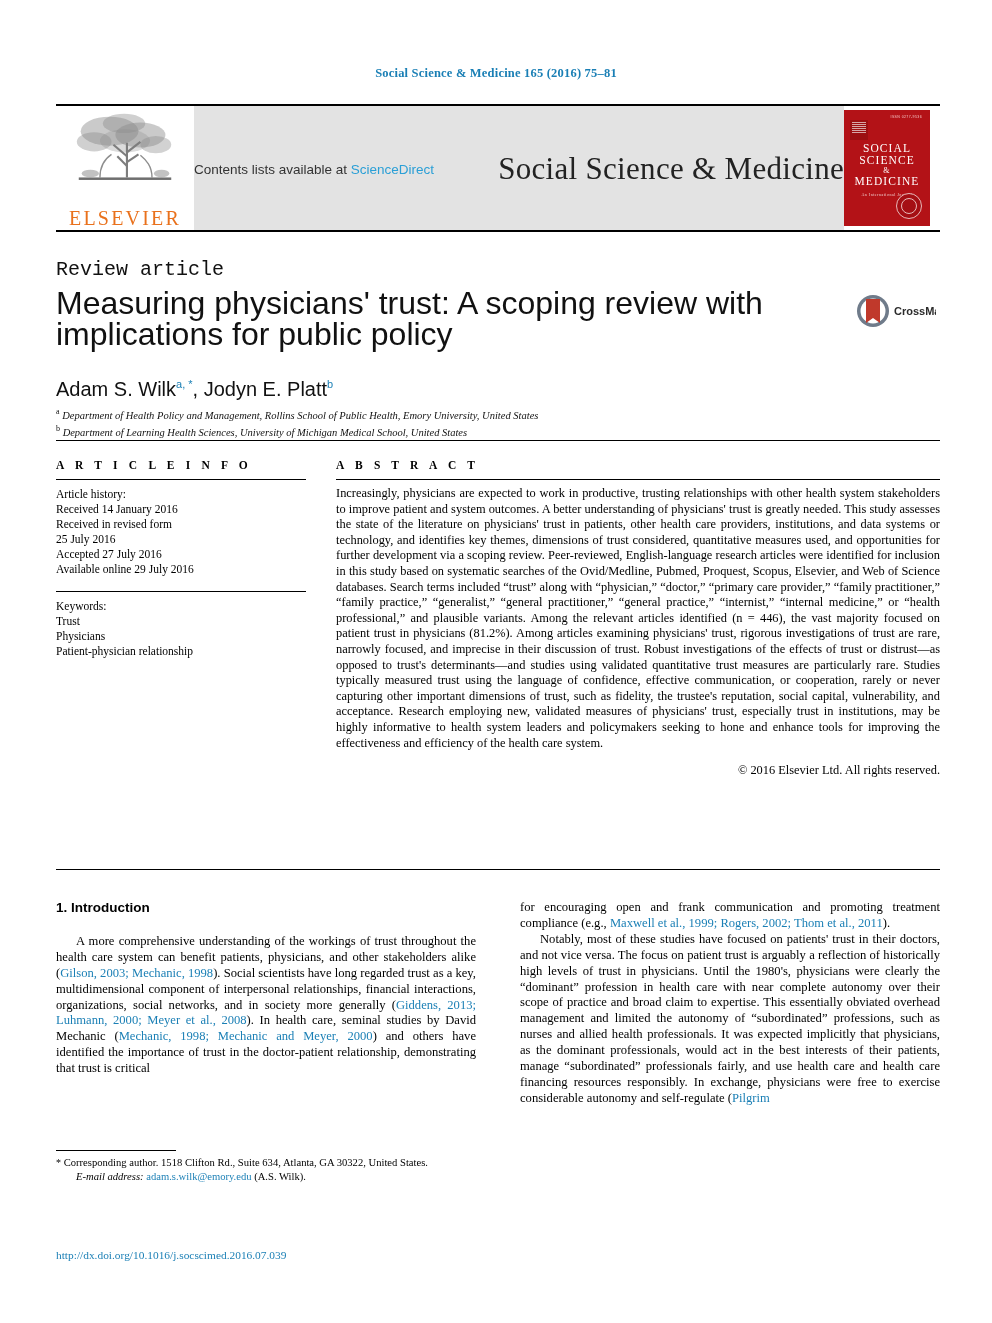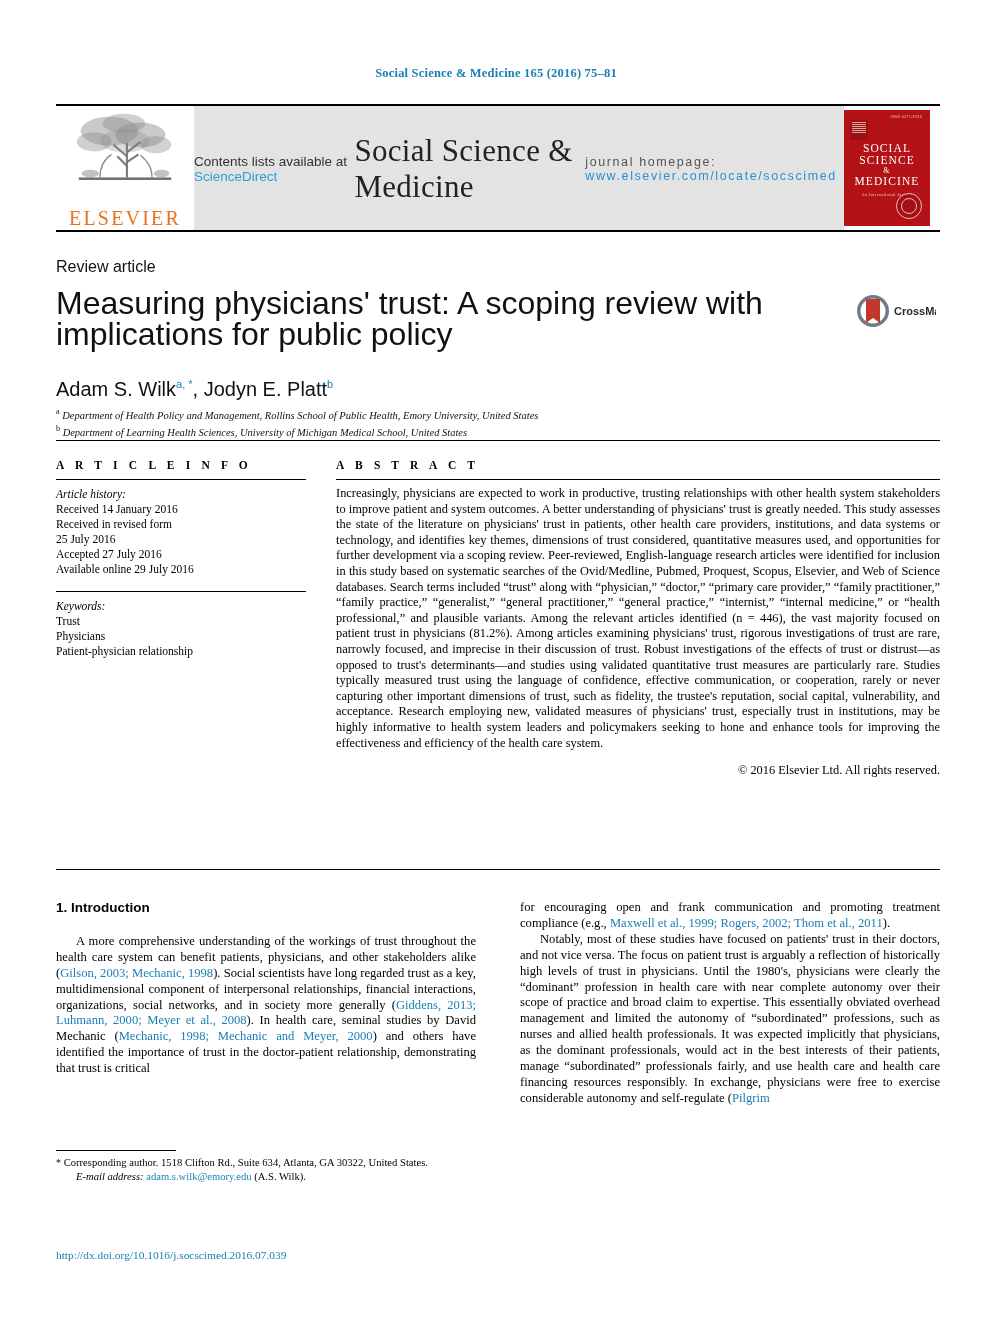--- a/index.html
+++ b/index.html
@@ -162,22 +162,22 @@
     content:"";
     position:absolute; left:4px; top:4px; right:4px; bottom:4px;
     border-radius:50%;
     border:1px solid #e8b9b9;
   }
 
   
   .article-type {
     position: absolute;
     top: 258px; left: 56px;
-    font-family: Liberation Sans, sans-serif;
-    font-size: 16px;
+    font-family: Liberation Mono, monospace;
+    font-size: 20px;
     color: #111;
   }
   .title {
     position: absolute;
     top: 288px; left: 56px;
     width: 780px;
     font-family: "Liberation Sans", sans-serif;
     font-size: 32px;
     line-height: 31px;
     color: #111;
@@ -235,21 +235,20 @@
     letter-spacing: 4.2px;
     color: #000;
     margin-bottom: 8px;
   }
   .infobox .hr {
     border-top: 1.4px solid #000;
     margin: 0 0 7px 0;
   }
   .info-label {
     font-family: "Liberation Serif", serif;
-    font-style: italic;
     font-size: 11.5px;
     line-height: 15px;
   }
   .info-line {
     font-family: "Liberation Serif", serif;
     font-size: 11.5px;
     line-height: 15px;
   }
   .info-gap { height: 14px; }
 
@@ -374,23 +373,20 @@
         </g>
       </svg>
       <div class="elsevier-word">ELSEVIER</div>
     </div>
 
     <div class="masthead-center">
       <div class="contents-line">
         <span>Contents lists available at </span><span class="sd">ScienceDirect</span>
       </div>
       <div class="journal-name">Social Science &amp; Medicine</div>
-      <div class="homepage-line">
-        <span>journal homepage: </span><span class="url">www.elsevier.com/locate/socscimed</span>
-      </div>
     </div>
 
     <div class="cover-thumb">
       <div class="cover-inner">
         <div class="cover-topbar">ISSN 0277-9536</div>
         <div class="cover-els"></div>
         <div class="cover-title">
           <span>SOCIAL</span><br>
           <span>SCIENCE</span>
           <span class="cover-amp">&amp;</span>

